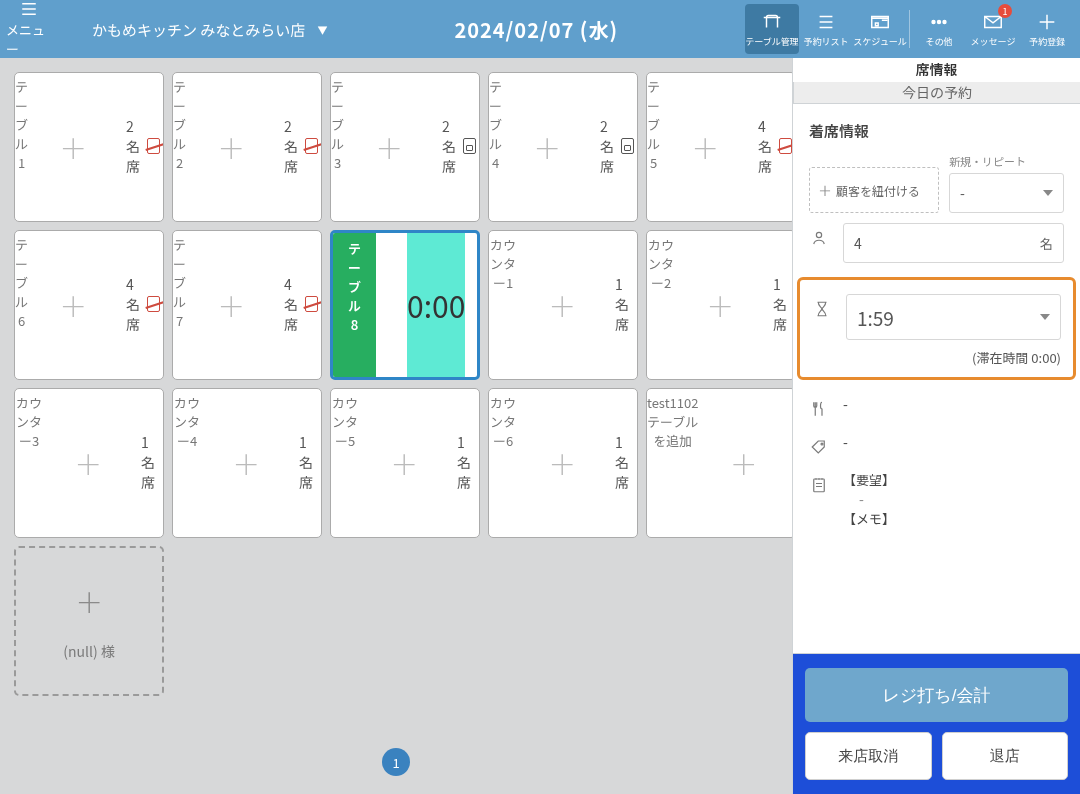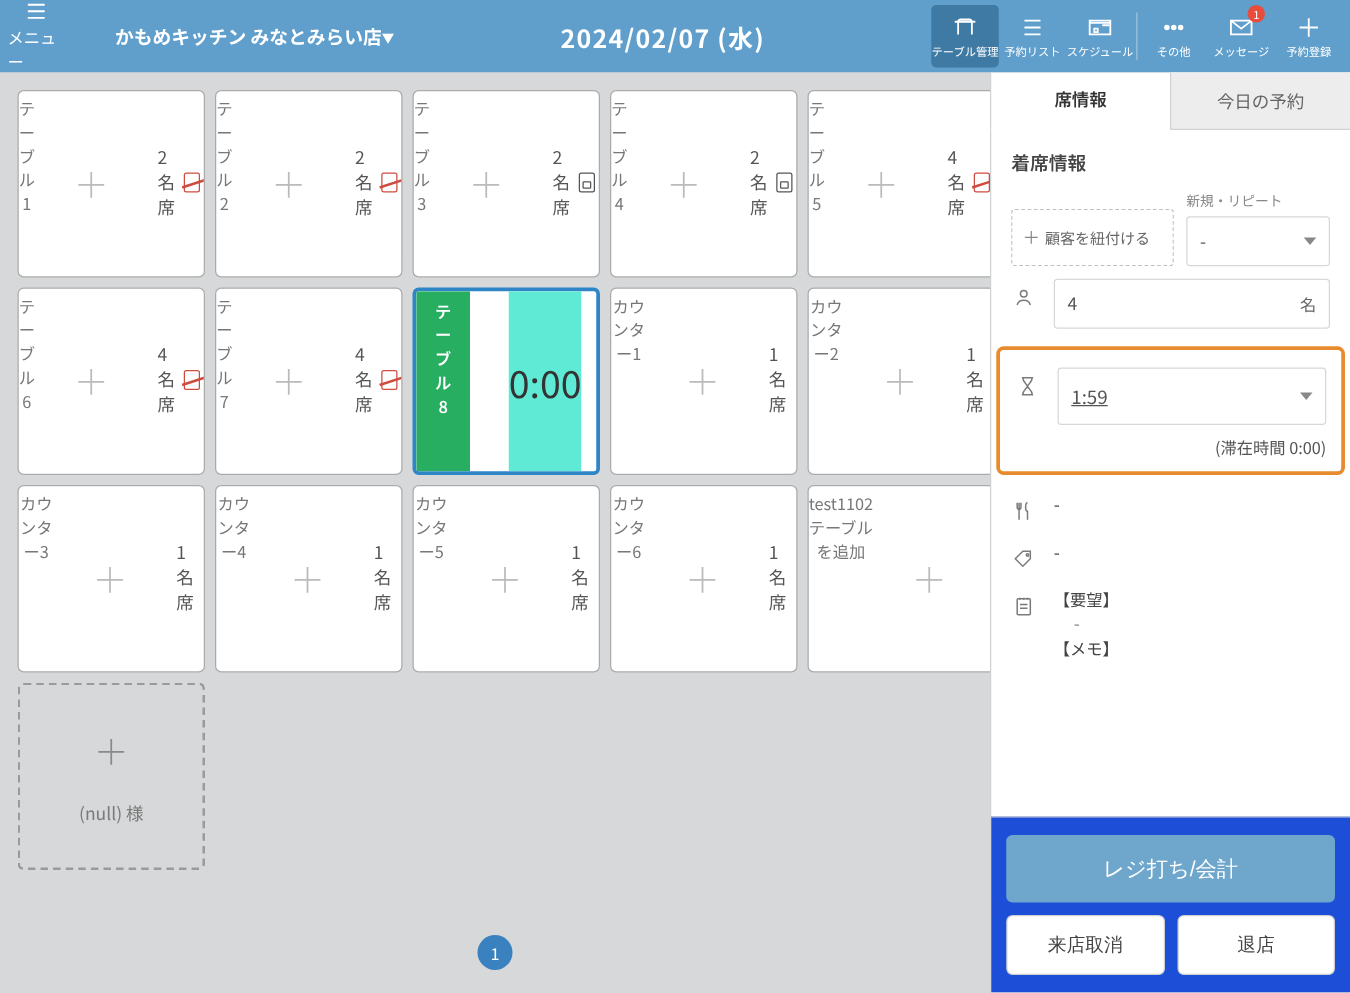--- a/index.html
+++ b/index.html
@@ -13,21 +13,21 @@
   }
 
   
   .header {
     display:flex; align-items:center; height:58px;
     background:var(--blue); color:#fff; padding:0 6px;
   }
   .h-left { display:flex; align-items:center; gap:16px; flex:0 0 auto; }
   .menu-btn { width:46px; font-size:13px; color:#fff; }
   .menu-btn svg { display:block; margin:0 auto 2px; }
-  .store-name { font-size:15px; font-weight:700; display:flex; align-items:center; gap:0; padding-left:24px;}
+  .store-name { font-size:15px; font-weight:400; display:flex; align-items:center; gap:12px; padding-left:24px;}
   .store-name .caret { font-size:10px; }
   .h-center { flex:1; text-align:center; font-size:20px; font-weight:700; letter-spacing:1px; }
   .h-right { display:flex; align-items:stretch; gap:0; height:100%; }
   .h-icon { width:54px; display:flex; flex-direction:column; align-items:center; justify-content:center; font-size:9px; gap:2px; position:relative; }
   .h-icon.active { background:#3e7aa3; border-radius:4px; margin:4px 0; }
   .h-sep { width:1px; background:rgba(255,255,255,.4); margin:10px 2px; }
   .h-icon svg { width:22px; height:22px; stroke:#fff; fill:none; stroke-width:1.6; }
   .badge { position:absolute; top:4px; right:8px; background:#e74c3c; color:#fff; font-size:9px; width:14px; height:14px; border-radius:50%; display:flex; align-items:center; justify-content:center; }
 
   
@@ -63,21 +63,21 @@
     display:flex; flex-direction:column; align-items:center; justify-content:center;
     color:#7a7a7a; font-size:14px; gap:20px;
   }
   .waiting-card .plus { font-size:28px; color:#8a8a8a; font-weight:300;}
 
   .pager { position:absolute; bottom:18px; left:50%; transform:translateX(-50%); }
   .page-dot { width:28px; height:28px; background:#3a82bf; color:#fff; border-radius:50%; display:flex; align-items:center; justify-content:center; font-size:13px; }
 
   
   .side { width:288px; background:#fff; border-left:1px solid var(--border); display:flex; flex-direction:column; font-size:14px; color:#444;}
-  .tabs { display:flex; height:46px; }
+  .tabs { display:flex; height:46px;flex-direction:column; }
   .tab { flex:1; display:flex; align-items:center; justify-content:center; font-size:14px; color:#666; border-bottom:1px solid var(--border);}
   .tab.active { font-weight:600; color:#333; border-bottom:2px solid #fff;}
   .tab:not(.active){ background:#ededed; border-left:1px solid var(--border);}
   .side-content{ flex:1; overflow:auto; padding:0 16px 12px; }
   .sec-title { font-weight:600; font-size:15px; margin:16px 0 12px; }
   .row { display:flex; align-items:flex-start; gap:14px; margin-bottom:14px; }
   .row > .ricon { width:20px; display:flex; justify-content:center; padding-top:6px; color:#7a7a7a;}
   .row > .ricon svg{width:18px;height:18px;stroke:#7a7a7a;fill:none;stroke-width:1.6;}
   .row .val { flex:1; }
 
@@ -89,21 +89,21 @@
     padding:12px 8px; font-size:12px; color:#666; display:flex; align-items:center; gap:4px;
     background:#fff;
   }
   .dashed-btn .pl{font-size:14px;color:#888;}
   .mini-label{ font-size:11px; color:#888; margin-bottom:4px;}
   .select-box {
     border:1px solid #d7d7d7; border-radius:3px; height:40px;
     display:flex; align-items:center; justify-content:space-between;
     padding:0 10px; color:#555; background:#fff;
   }
-  .select-box.big{ height:46px; font-size:15px;text-decoration:underline;}
+  .select-box.big{ height:46px; font-size:19px;}
   .caret-d{ width:0;height:0;border-left:5px solid transparent;border-right:5px solid transparent;border-top:6px solid #888;}
   .suffix{ color:#666; font-size:13px;}
 
   .stay-block{
     border:3px solid #e78b2e; border-radius:6px;
     padding:14px 12px 10px; margin:6px -12px 14px;
   }
   .stay-note{ text-align:right; font-size:13px; color:#555; margin-top:8px;}
 
   .notes .lab{font-size:13px;}

